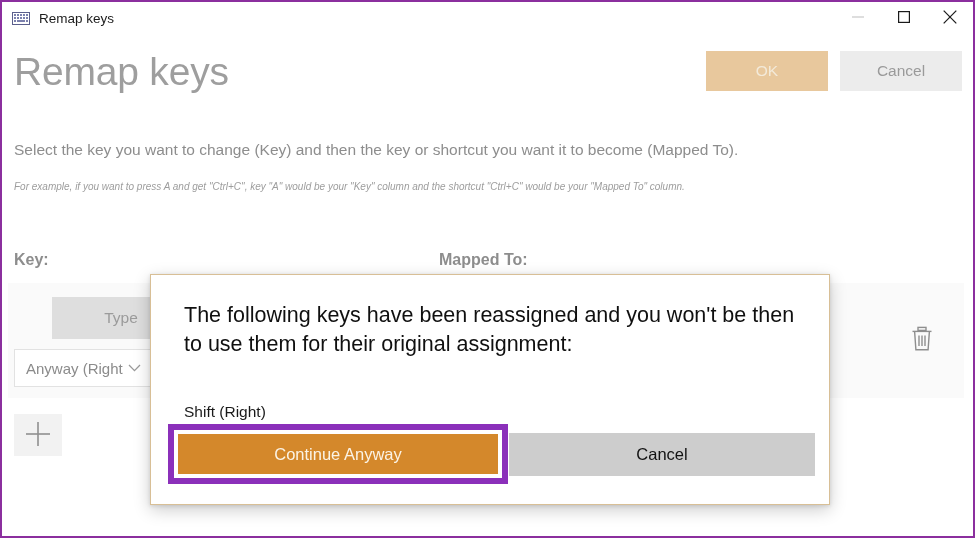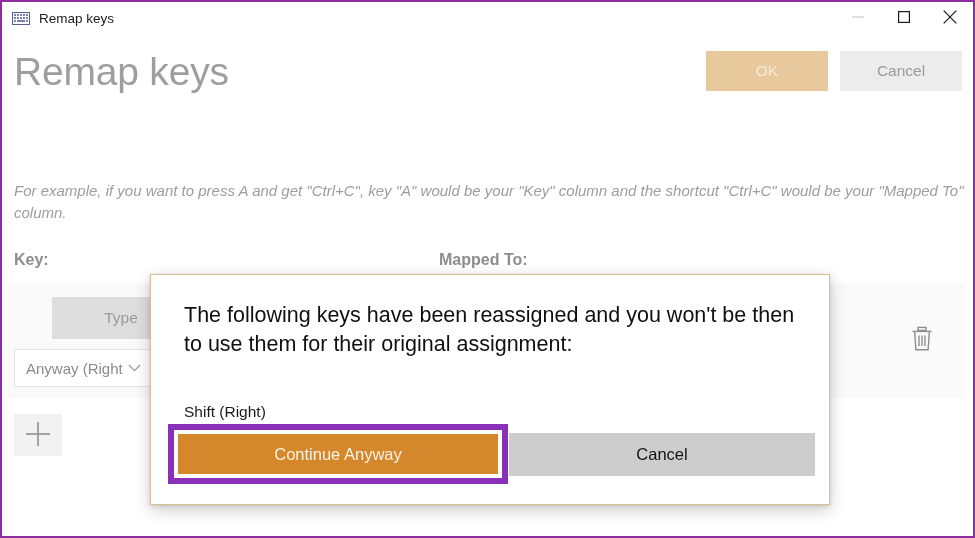--- a/index.html
+++ b/index.html
@@ -110,21 +110,21 @@
     width: 945px;
     font-size: 15.5px;
     color: #8d8d8d;
     line-height: 1.35;
   }
   #desc-secondary {
     position: absolute;
     left: 12px;
     top: 178px;
     width: 950px;
-    font-size: 15px;
+    font-size: 10px;
     font-style: italic;
     color: #9d9d9d;
     line-height: 1.47;
   }
 
   
   .col-header {
     position: absolute;
     font-size: 16px;
     font-weight: bold;
@@ -339,20 +339,21 @@
     </div>
   </div>
 
   <div id="page-title">Remap keys</div>
 
   <div id="header-actions">
     <button class="hdr-btn" id="ok-button">OK</button>
     <button class="hdr-btn" id="header-cancel-button">Cancel</button>
   </div>
 
+  <div id="desc-primary">Select the key you want to change (Key) and then the key or shortcut you want it to become (Mapped To).</div>
   <div id="desc-secondary">For example, if you want to press A and get "Ctrl+C", key "A" would be your "Key" column and the shortcut "Ctrl+C" would be your "Mapped To" column.</div>
 
   <div class="col-header" id="key-column-header">Key:</div>
   <div class="col-header" id="mapped-column-header">Mapped To:</div>
 
   <div id="remap-row">
     <button id="type-button">Type</button>
 
     <div id="key-select">
       <span id="key-select-value">Anyway (Right</span>

